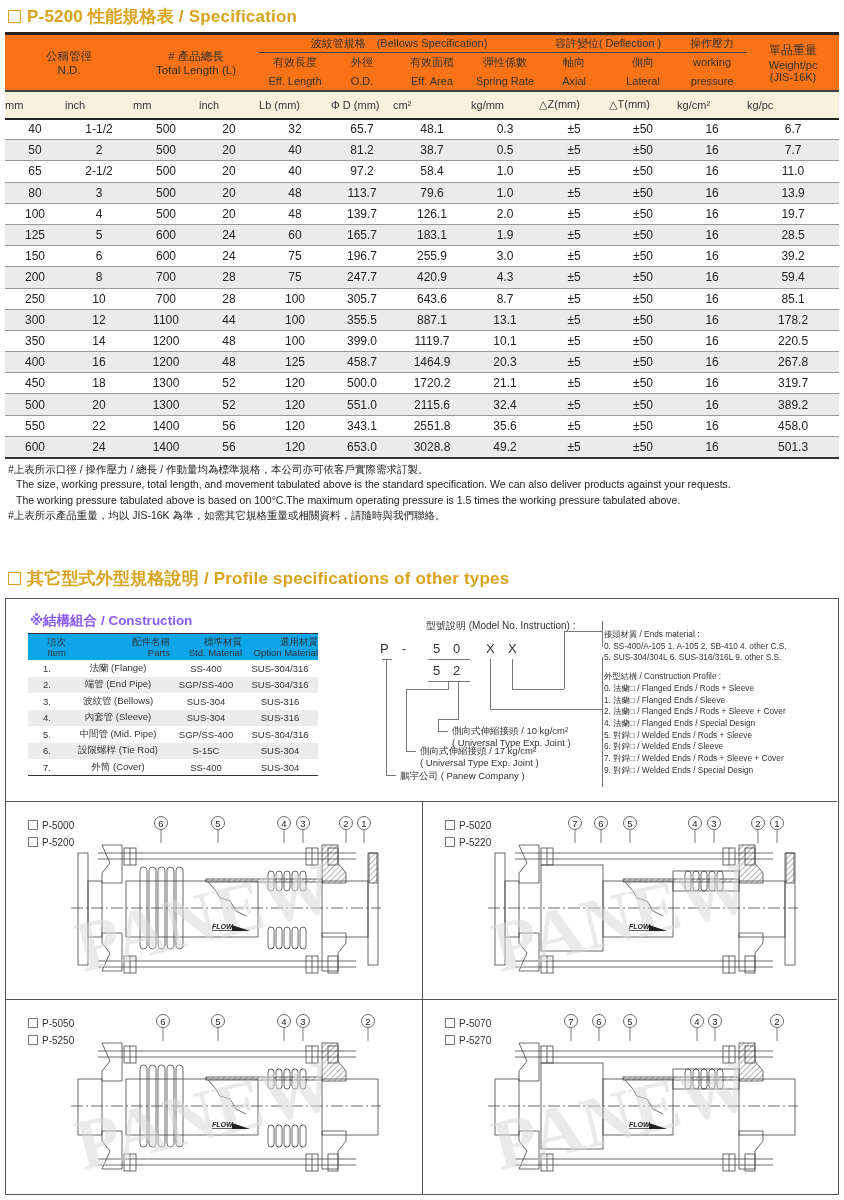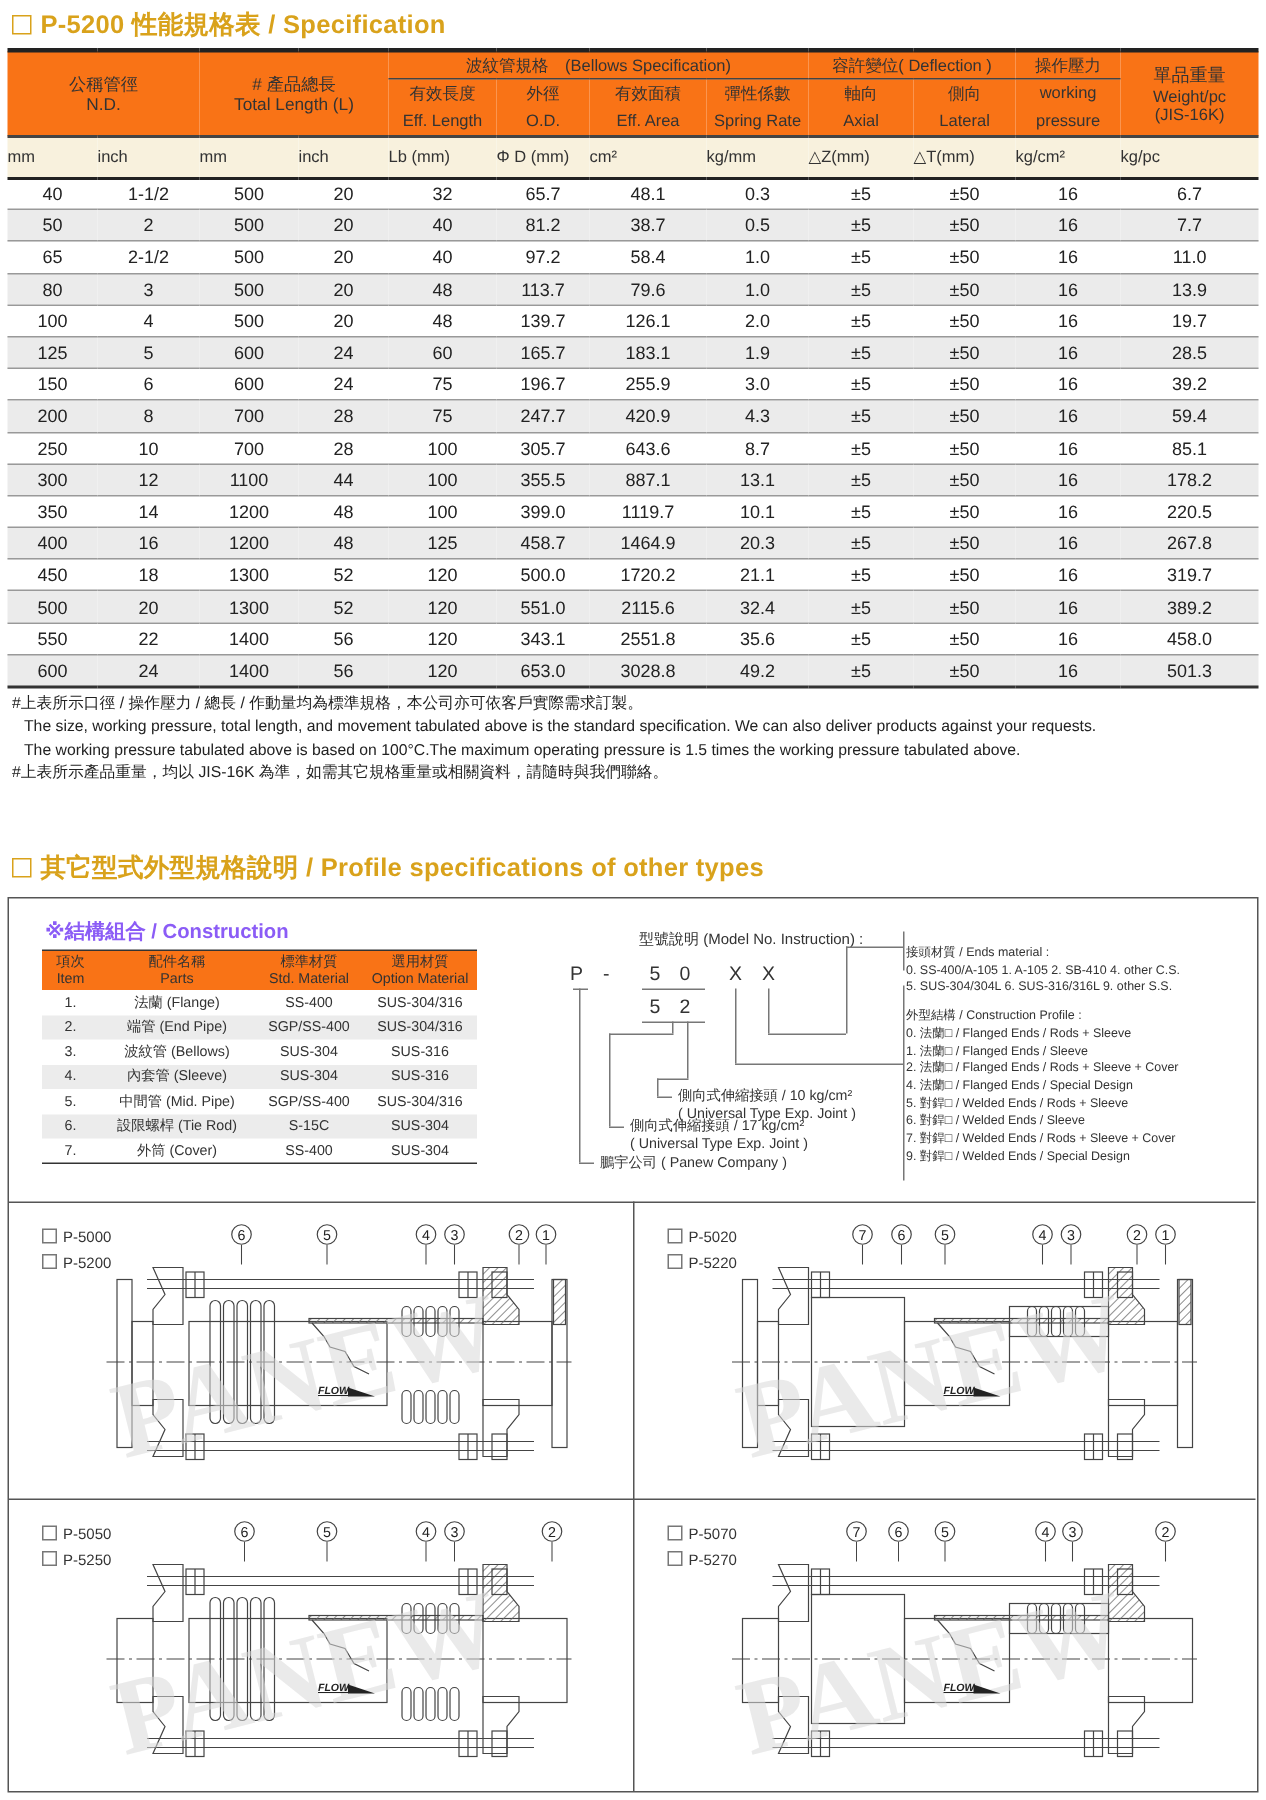--- a/index.html
+++ b/index.html
@@ -25,21 +25,21 @@
   .notes .en { padding-left: 8px; }
 
   
   .outer { position: absolute; left: 5px; top: 598px; width: 834px; height: 597px; border: 1.5px solid #555; }
   .divH { position: absolute; left: 0; top: 202px; width: 831px; border-top: 1.5px solid #555; }
   .divH2 { position: absolute; left: 0; top: 400px; width: 831px; border-top: 1.5px solid #555; }
   .divV { position: absolute; left: 416px; top: 202px; height: 393px; border-left: 1.5px solid #555; }
 
   .cons-title { position: absolute; left: 24px; top: 13px; font-size: 13.5px; font-weight: bold; color: #8b5cf6; }
   .cons { position: absolute; left: 22px; top: 34px; width: 290px; border-collapse: collapse; font-size: 9.5px; color: #333; }
-  .cons thead td { background: #f97316; text-align: center; line-height: 11px; padding: 2px 0; }
+  .cons thead td { background: #0ea5e9; text-align: right; line-height: 11px; padding: 2px 0; }
   .cons thead { border-top: 1.5px solid #333; }
   .cons tbody td { text-align: center; height: 16.5px; }
   .cons tbody tr:nth-child(even) td { background: #ececec; }
   .cons tbody tr:last-child td { border-bottom: 1.5px solid #333; }
 
   .model { position: absolute; left: 372px; top: 20px; font-size: 10px; color: #333; }
   .m-title { position: absolute; left: 0; top: 0; white-space: nowrap; margin-left: 48px; }
   .m-ch { position: absolute; font-size: 13px; color: #333; }
   .m-txt { position: absolute; white-space: nowrap; font-size: 9.5px; line-height: 12px; }
   .m-line { position: absolute; border-color: #777; border-style: solid; border-width: 0; }

